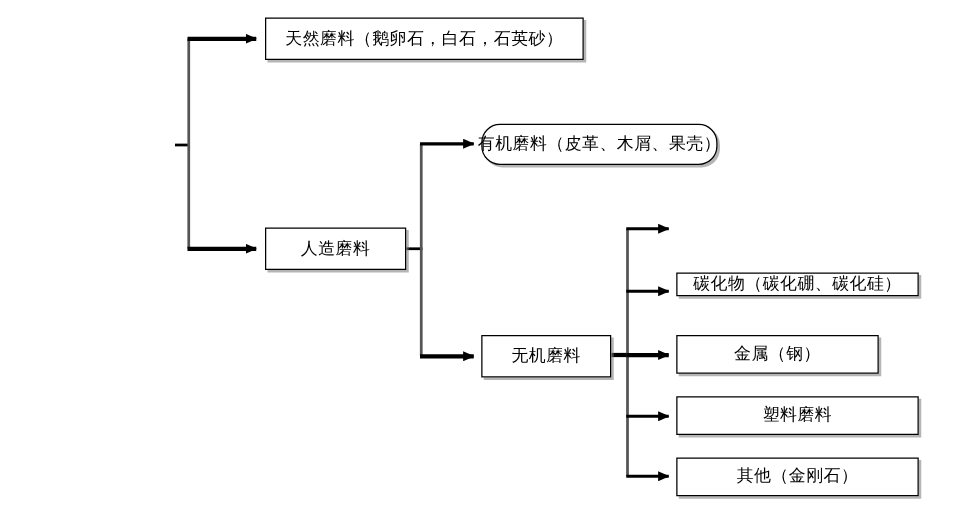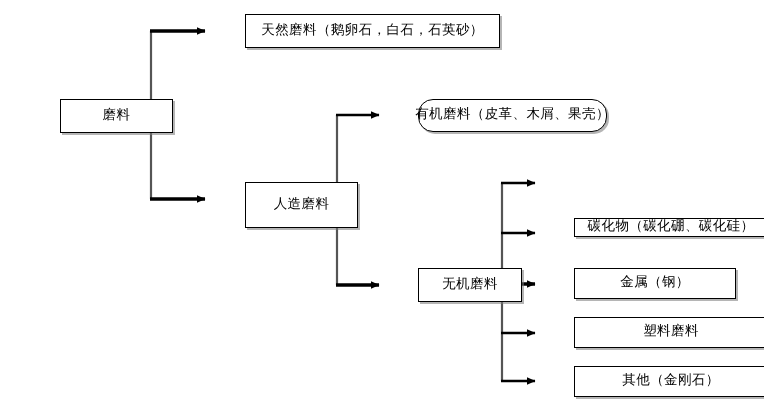--- a/index.html
+++ b/index.html
@@ -35,22 +35,21 @@
     box-shadow: 2px 2px 0 rgba(120,120,120,0.55);
     display: flex;
     align-items: center;
     justify-content: center;
     text-align: center;
     color: #000000;
     font-size: 13.5px;
     line-height: 1.1;
     letter-spacing: 0.4px;
     white-space: nowrap;
-    font-family: Liberation Mono, monospace;
-    margin-left: 33px;
+    font-family: Liberation Serif, serif;
   }
   .node-label {
     display: block;
     padding: 0 4px;
   }
 </style>
 </head>
 <body>
 
 <div id="diagram-root">
@@ -80,28 +79,25 @@
       <line x1="489" y1="284" x2="503" y2="284" stroke="#000000" stroke-width="3.4"></line>
       <line x1="502" y1="183" x2="502" y2="381" stroke="#555555" stroke-width="2.2"></line>
       <line x1="501" y1="183" x2="535" y2="183" stroke="#000000" stroke-width="2.4" marker-end="url(#arrowhead)"></line>
       <line x1="501" y1="233" x2="535" y2="233" stroke="#000000" stroke-width="2.4" marker-end="url(#arrowhead)"></line>
       <line x1="501" y1="284" x2="535" y2="284" stroke="#000000" stroke-width="3.4" marker-end="url(#arrowhead)"></line>
       <line x1="501" y1="333" x2="535" y2="333" stroke="#000000" stroke-width="2.4" marker-end="url(#arrowhead)"></line>
       <line x1="501" y1="381" x2="535" y2="381" stroke="#000000" stroke-width="2.4" marker-end="url(#arrowhead)"></line>
     </g>
   </svg>
 
-  <div class="node-box" id="node-root" style="left: 27px; top: 99px; width: 113px; height: 34px;">
-    <span class="node-label">磨料</span>
-  </div>
 
   <div class="node-box" id="node-natural" style="left: 212px; top: 14px; width: 255px; height: 34px;">
     <span class="node-label">天然磨料（鹅卵石，白石，石英砂）</span>
   </div>
-  <div class="node-box" id="node-artificial" style="left: 212px; top: 182px; width: 113px; height: 46px;">
+  <div class="node-box" id="node-artificial" style="left: 212px; top: 182px; width: 113px; height: 34px;">
     <span class="node-label">人造磨料</span>
   </div>
 
   <div class="node-box" id="node-organic" style="left: 385px; top: 99px; width: 189px; height: 33px; border-radius: 15px;">
     <span class="node-label">有机磨料（皮革、木屑、果壳）</span>
   </div>
   <div class="node-box" id="node-inorganic" style="left: 385px; top: 268px; width: 104px; height: 34px;">
     <span class="node-label">无机磨料</span>
   </div>
 

